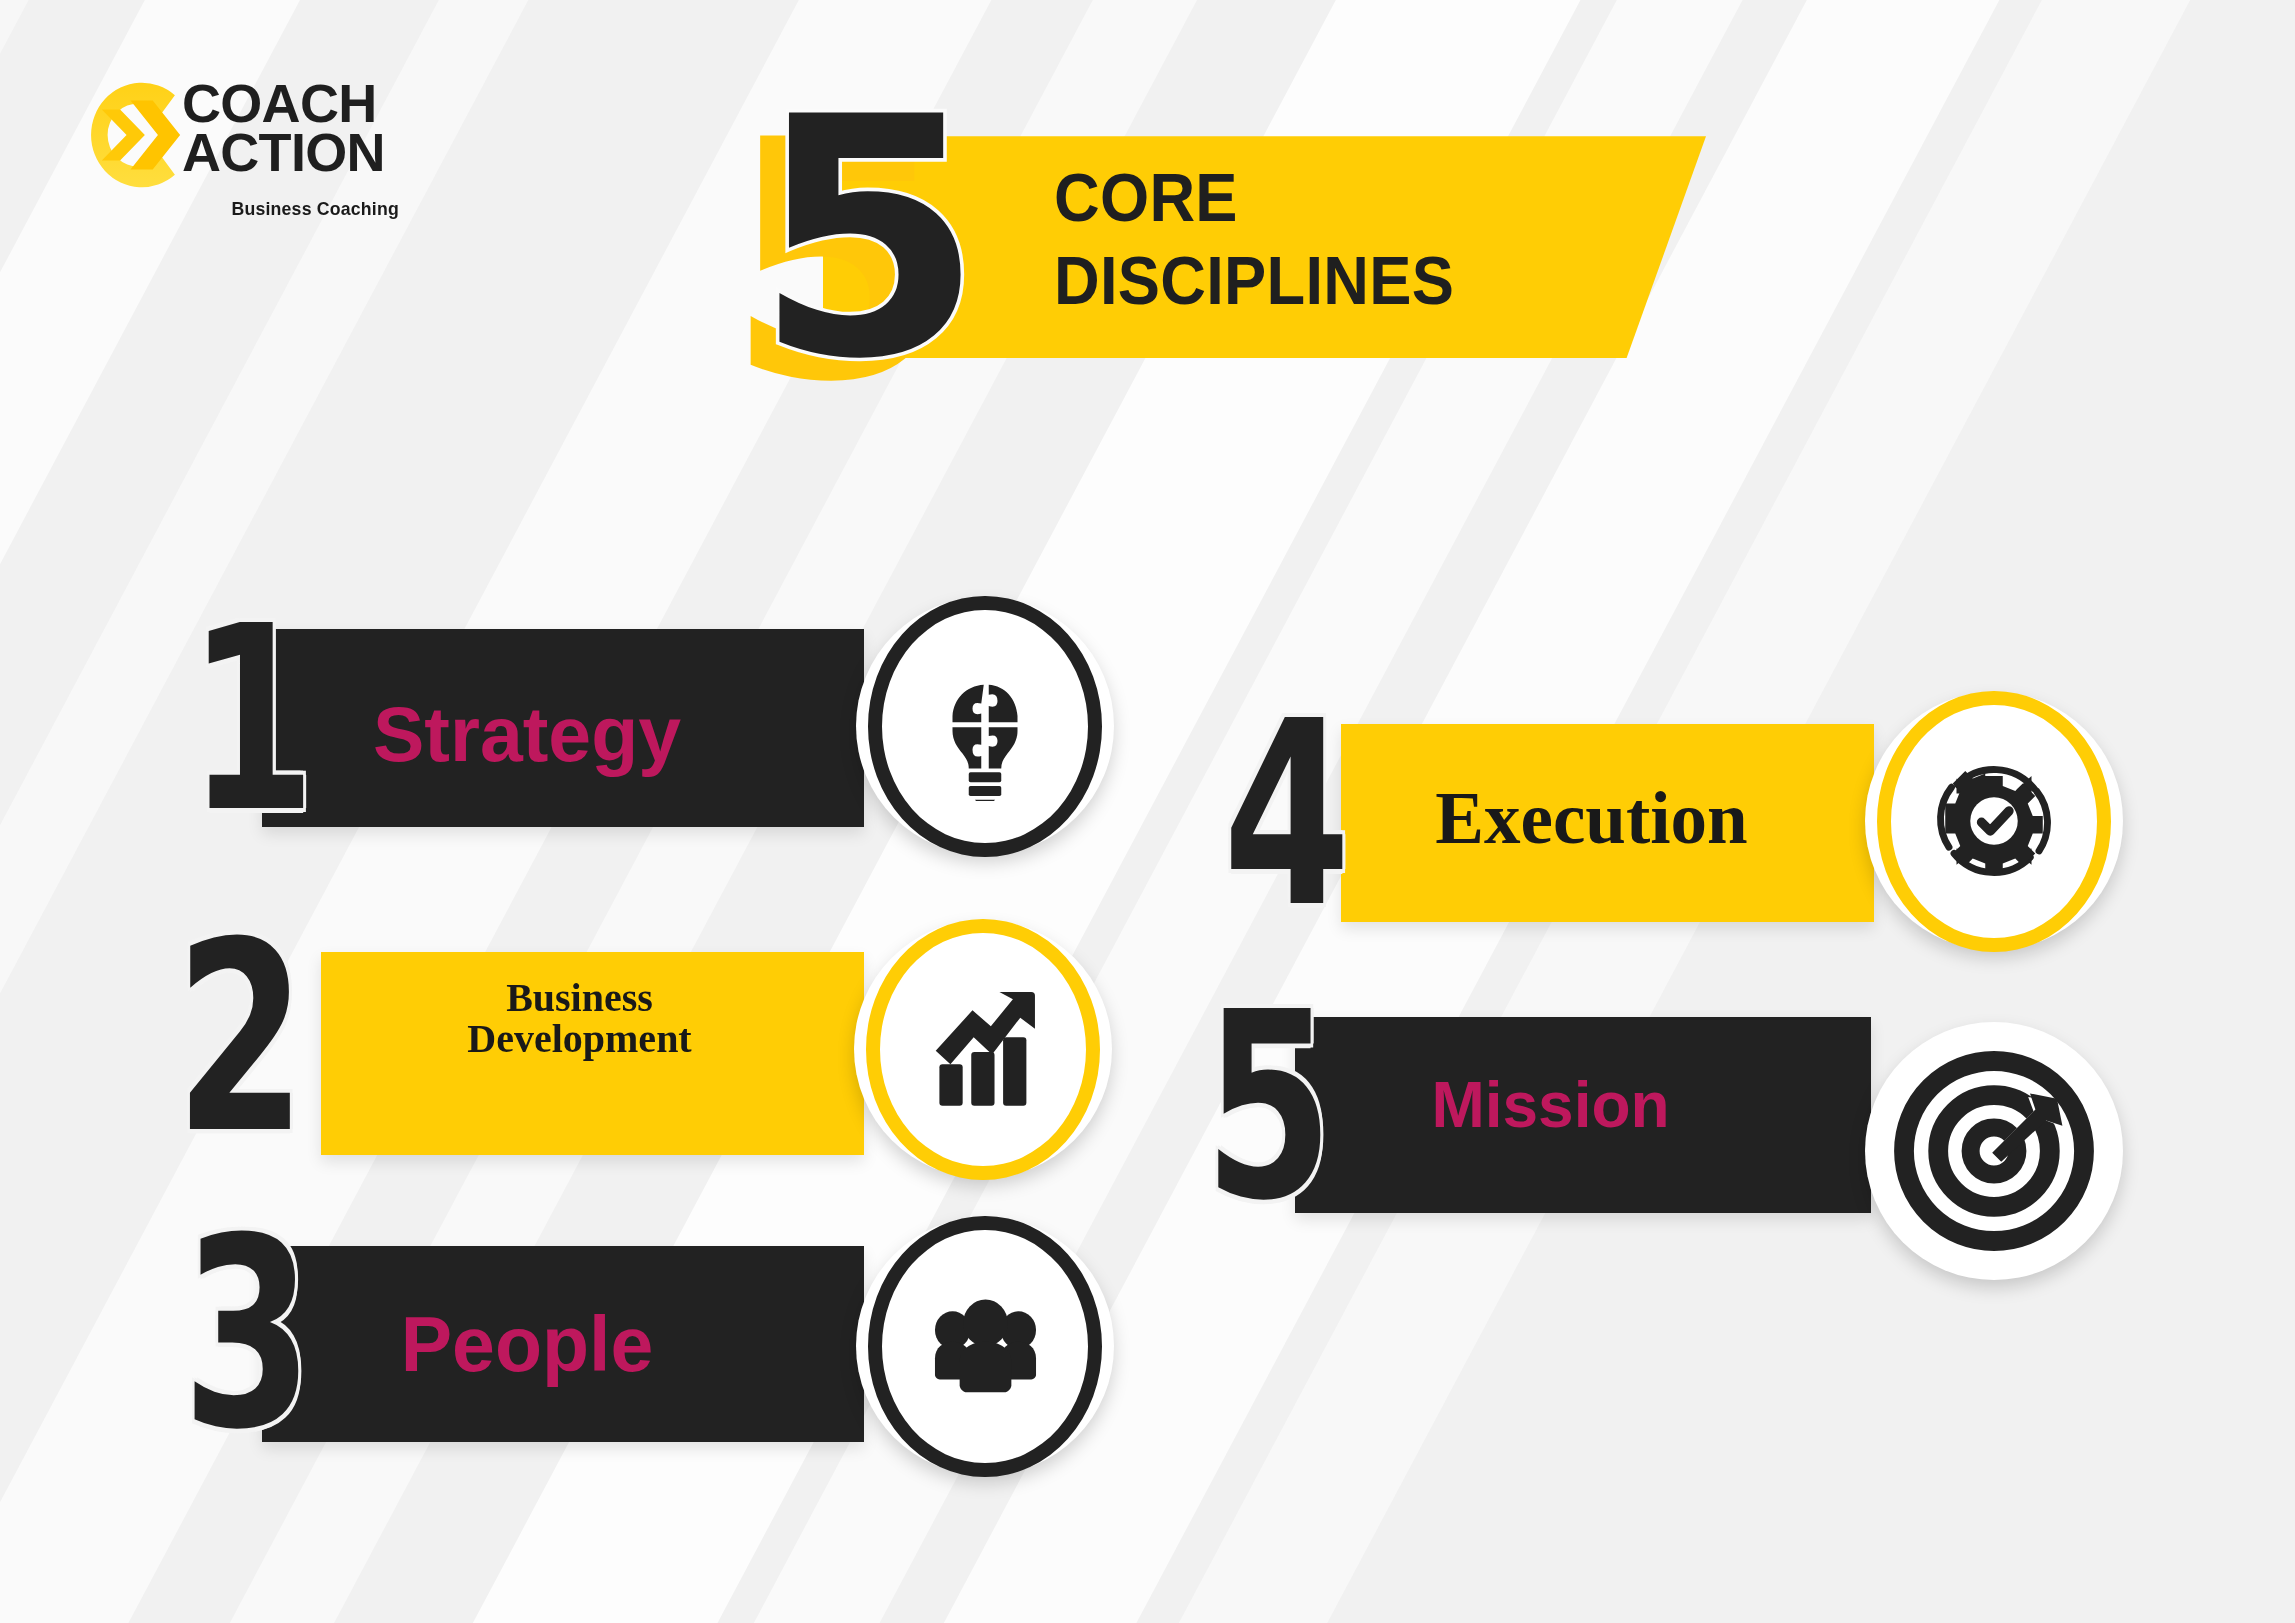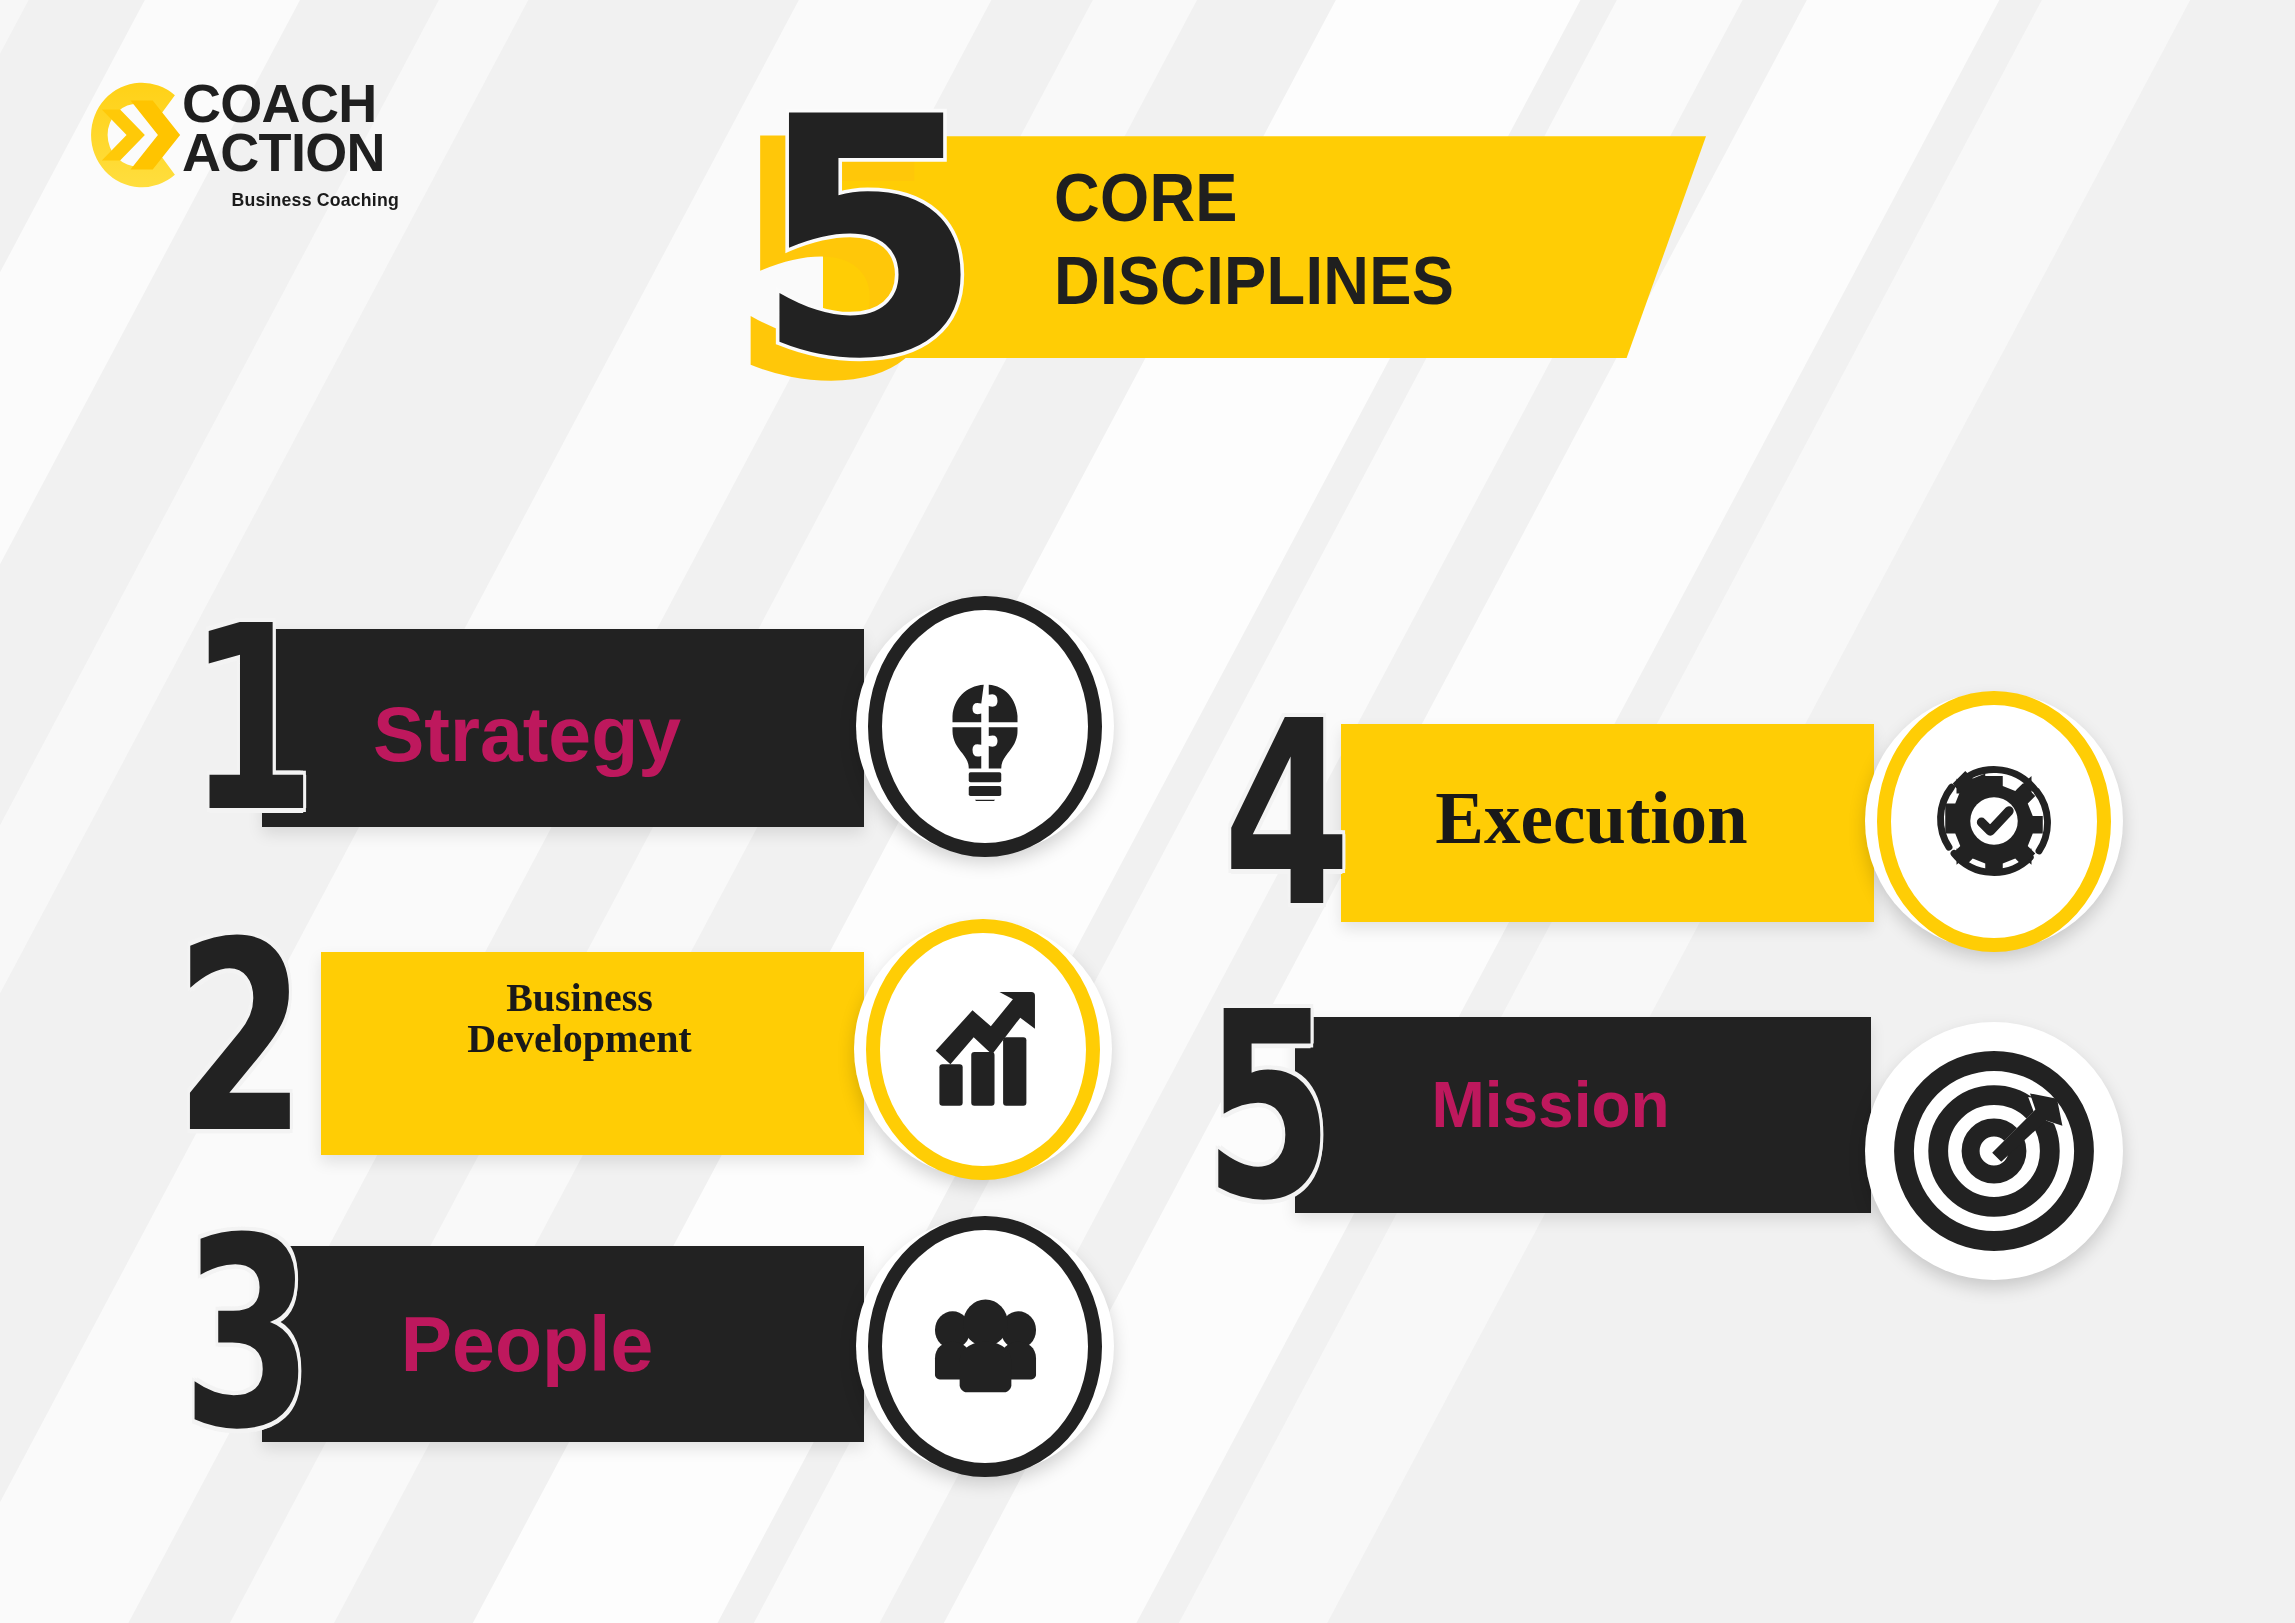--- a/index.html
+++ b/index.html
@@ -20,21 +20,21 @@
   #logo .mark{position:absolute;left:0;top:5.2px;width:124px;height:124px;}
   #logo .wordmark{position:absolute;left:105px;top:10.5px;}
   #logo .w-line{
     font-weight:bold;color:#1f1f1f;line-height:.92;
     letter-spacing:-0.7px;white-space:nowrap;
   }
   #logo .w-action{font-size:54px;}
   #logo .w-coach{font-size:54px;}
   #logo .w-tag{
     font-size:17.7px;font-weight:bold;color:#1a1a1a;
-    text-align:right;width:217px;margin-top:12px;letter-spacing:0.2px;
+    text-align:right;width:217px;margin-top:21px;letter-spacing:0.2px;
   }
   
   #headline{position:absolute;left:720px;top:118px;width:981px;height:393px;}
   #banner{
     position:absolute;left:103px;top:18.3px;width:883px;height:222px;
     background:#FFCD05;
     clip-path:polygon(0 0,100% 0,91% 100%,0 100%);
   }
   #five-yellow{
     position:absolute;left:5.2px;top:15.7px;

